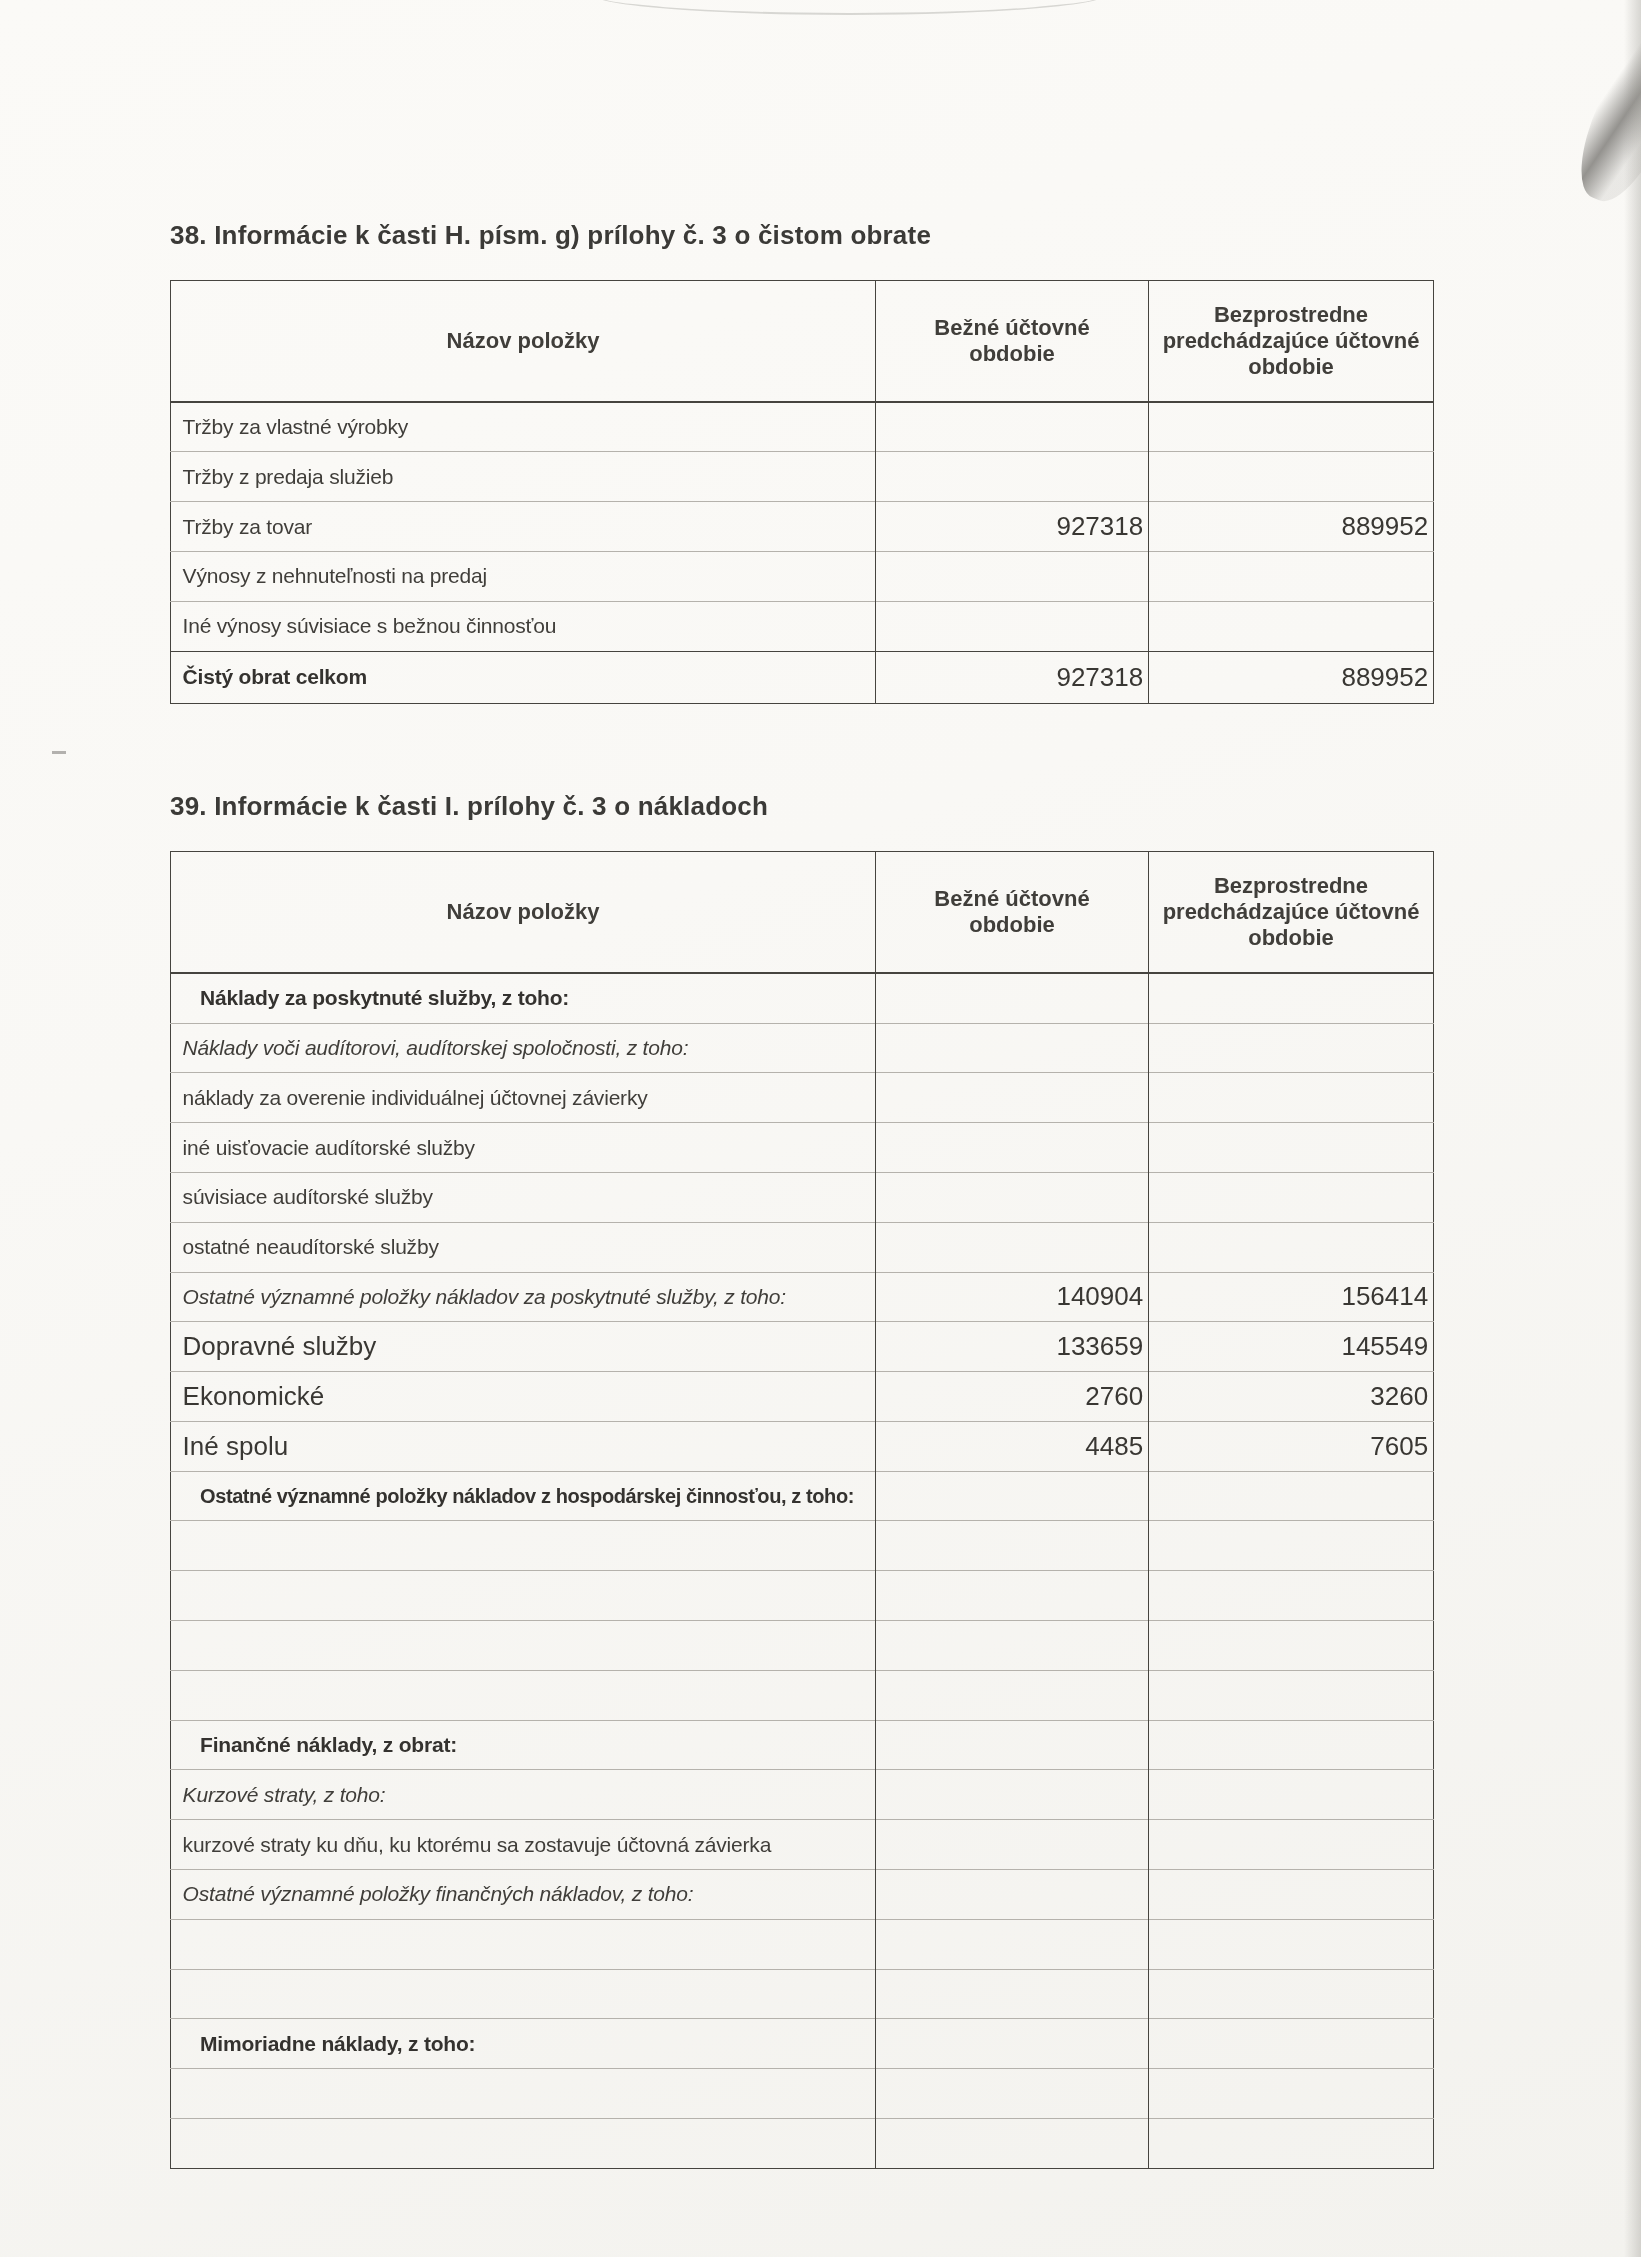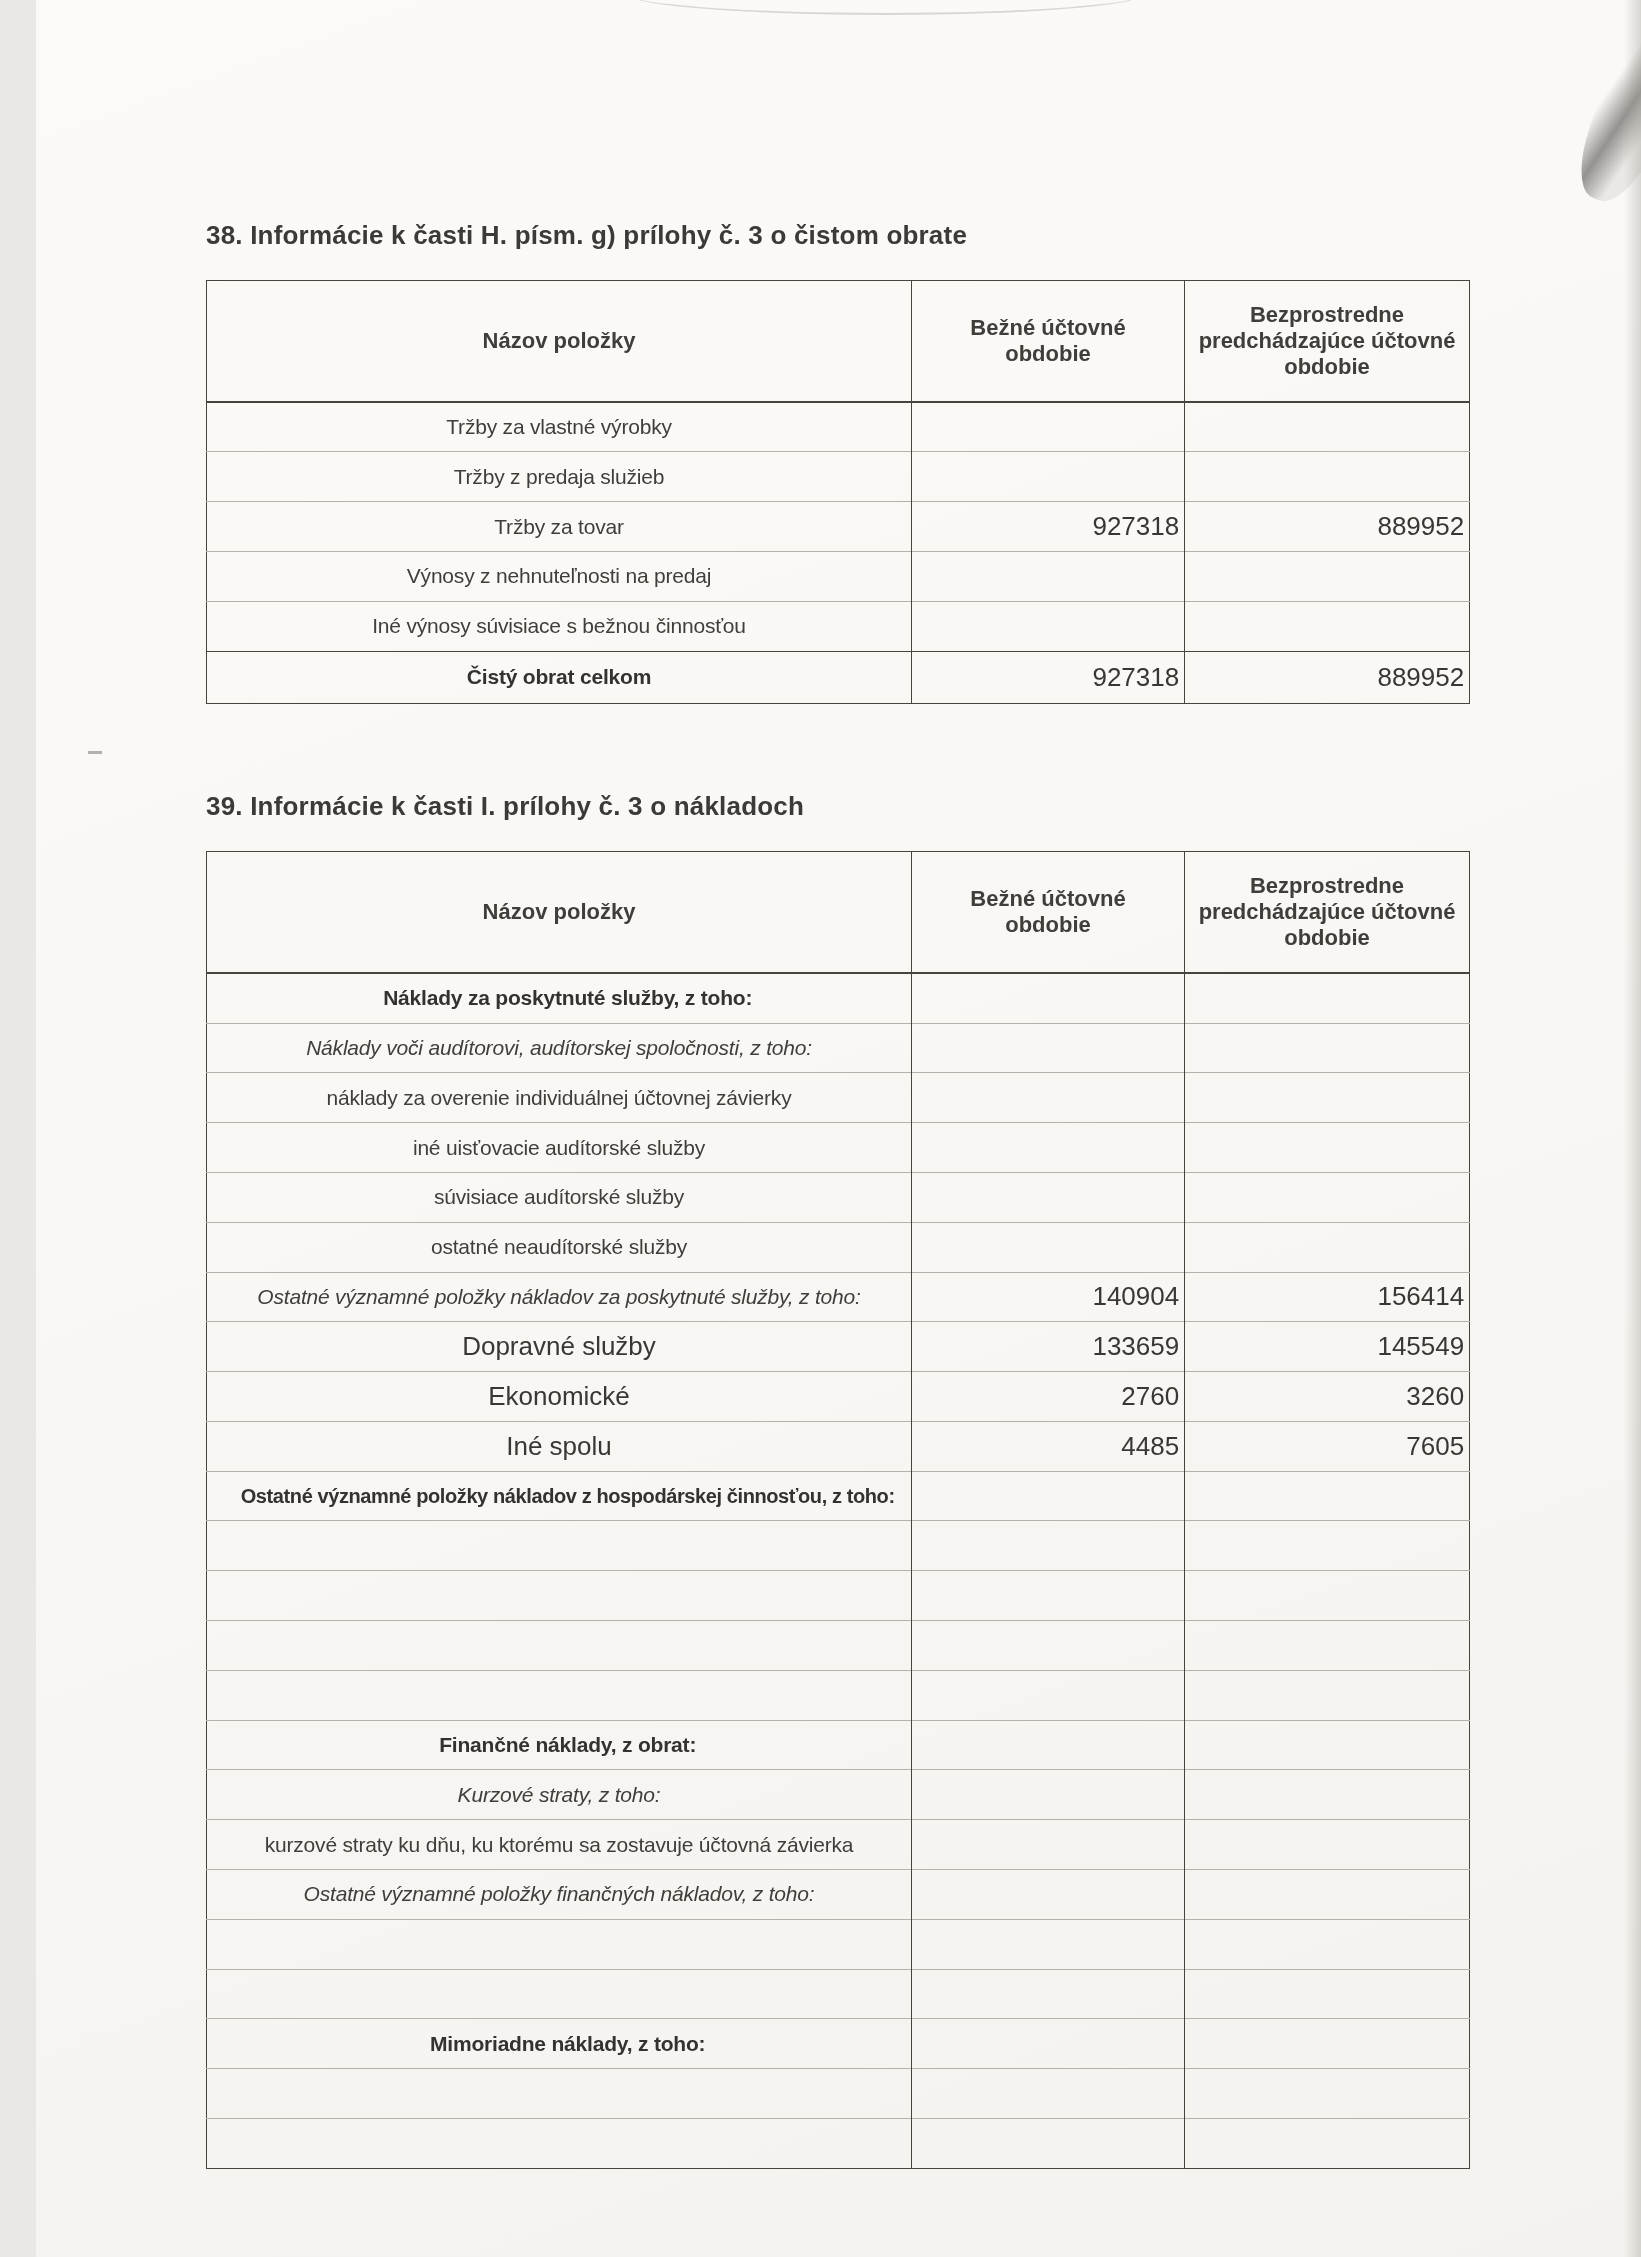--- a/index.html
+++ b/index.html
@@ -6,21 +6,20 @@
   body {
     width: 1641px; height: 2257px;
     background: #e9e8e5;
     font-family: "Liberation Sans", sans-serif;
     position: relative;
     overflow: hidden;
   }
   .page {
     position: absolute; inset: 0;
     background: linear-gradient(160deg, #fbfaf7 0%, #f9f8f5 40%, #f3f2ee 100%);
-    margin-left: 36px;
   }
   
   .artifact-top-arc {
     position: absolute; top: -29px; left: 589px; width: 521px; height: 42px;
     border-bottom: 2.9px solid rgba(150,148,144,.35);
     border-radius: 50%;
   }
   .artifact-slash {
     position: absolute; top: 13.5px; right: -29px; width: 71px; height: 193px;
     background: linear-gradient(100deg, rgba(120,118,114,0) 18%, rgba(105,103,99,.7) 45%, rgba(140,138,134,.15) 72%);
@@ -61,21 +60,21 @@
   th + th, td + td { border-left: 1px solid #46443f; }
 
   tbody td {
     height: 45px; font-size: 21px; color: #403e3a;
     padding: 1.9px 11.6px; vertical-align: middle;
     border-top: 1px solid #b5b2ac;
     overflow: hidden; white-space: nowrap;
   }
   tbody tr:first-child td { border-top: none; }
 
-  td.lbl { letter-spacing: -0.2px; text-align: center; }
+  td.lbl { letter-spacing: -0.2px; }
   td.num {
     text-align: right;
     font-size: 26px; color: #393733;
     padding-right: 4.8px; letter-spacing: 0;
   }
 
   tr.bold td.lbl   { font-weight: bold; color: #34322f; padding-left: 29px; }
   tr.italic td.lbl { font-style: italic; }
   tr.filled td.lbl { font-size: 26px; color: #393733; letter-spacing: 0; }
   tr.squeeze td.lbl { font-size: 20px; letter-spacing: -0.4px; }

